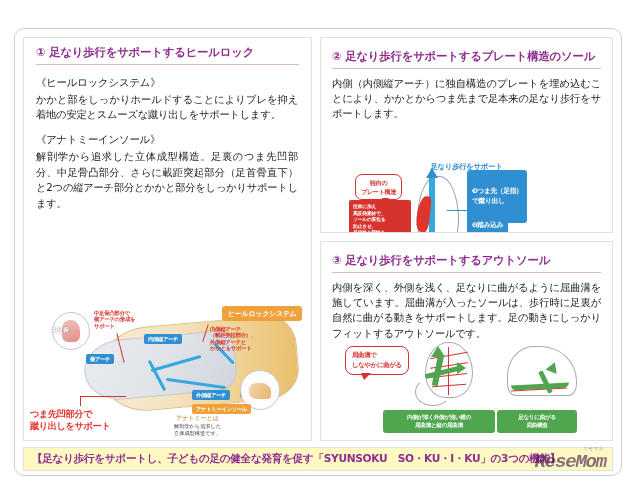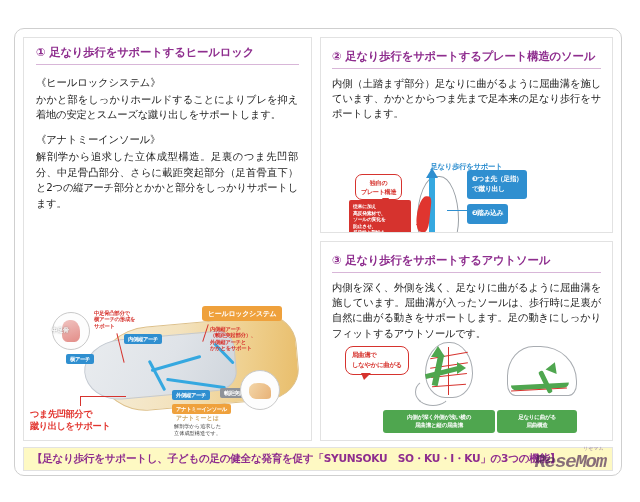--- a/index.html
+++ b/index.html
@@ -69,20 +69,21 @@
     position:absolute;background:#35a8e0;border-radius:3px;height:3px;
   }
   .circ-inset{
     position:absolute;border:1px solid #c9c9c9;border-radius:50%;
     background:#fdfdfd;
   }
   .tag{
     position:absolute;color:#fff;font-size:5.3px;font-weight:bold;
     padding:1.5px 4px;border-radius:2px;white-space:nowrap;
     letter-spacing:-0.3px;
+    margin-left:20px;
   }
   .tag.blue{background:#2f8fd0;}
   .tag.orange{background:#efa13c;}
   .tag.gray{background:#8f9399;}
   .red-note{color:#d6332e;font-size:5.4px;font-weight:bold;letter-spacing:-0.3px;}
   .pink-big{color:#e2352f;font-size:9.2px;font-weight:bold;line-height:12px;letter-spacing:-0.4px;}
   .ln{position:absolute;background:#d6332e;}
   .ln-b{position:absolute;background:#2f8fd0;}
 
   
@@ -101,21 +102,21 @@
     border-left:4px solid transparent;border-right:3px solid transparent;
     border-top:6px solid #d6332e;
   }
   .box-red{
     position:absolute;background:#d6332e;color:#fff;border-radius:2px;
     font-size:4.9px;line-height:6.6px;padding:3px 4px;font-weight:bold;
     letter-spacing:-0.3px;
   }
   .step{
     position:absolute;background:#2f8fd0;color:#fff;border-radius:3px;
-    font-size:6.8px;font-weight:bold;padding:5px 5px;white-space:nowrap;
+    font-size:6.8px;font-weight:bold;padding:17px 5px;white-space:nowrap;
     letter-spacing:-0.4px;line-height:9.5px;
   }
   .footprint{
     position:absolute;border:1.4px solid #9aa0a6;background:#fff;
     border-radius:46% 46% 40% 40%/58% 58% 42% 42%;
   }
   .up-arrow-blue{
     position:absolute;width:0;height:0;
     border-left:6px solid transparent;border-right:6px solid transparent;
     border-bottom:10px solid #2f8fd0;
@@ -242,21 +243,21 @@
         <div class="ln" style="left:56px;top:96px;width:46px;height:1px;"></div>
         <div class="ln" style="left:56px;top:96px;width:1px;height:10px;"></div>
       </div>
     </div>
 
     <div class="panel" id="panel2">
       <div class="ptitle">
         <span>②</span>
         <span>足なり歩行をサポートするプレート構造のソール</span>
       </div>
-      <div class="body">内側（土踏まず部分）足なりに曲がるように屈曲溝を施しています、かかとからつま先まで足本来の足なり歩行をサポートします。</div>
+      <div class="body">内側（内側縦アーチ）に独自構造のプレートを埋め込むことにより、かかとからつま先まで足本来の足なり歩行をサポートします。</div>
 
       <div class="fig" id="fig2">
         <div class="f2-title">足なり歩行をサポート</div>
 
         <div class="bubble-red" style="left:34px;top:12px;white-space:pre;">独自の
 プレート構造</div>
 
         <div class="box-red" style="left:28px;top:38px;width:54px;white-space:pre;">従来に加え
 高反発素材で、
 ソールの変化を

